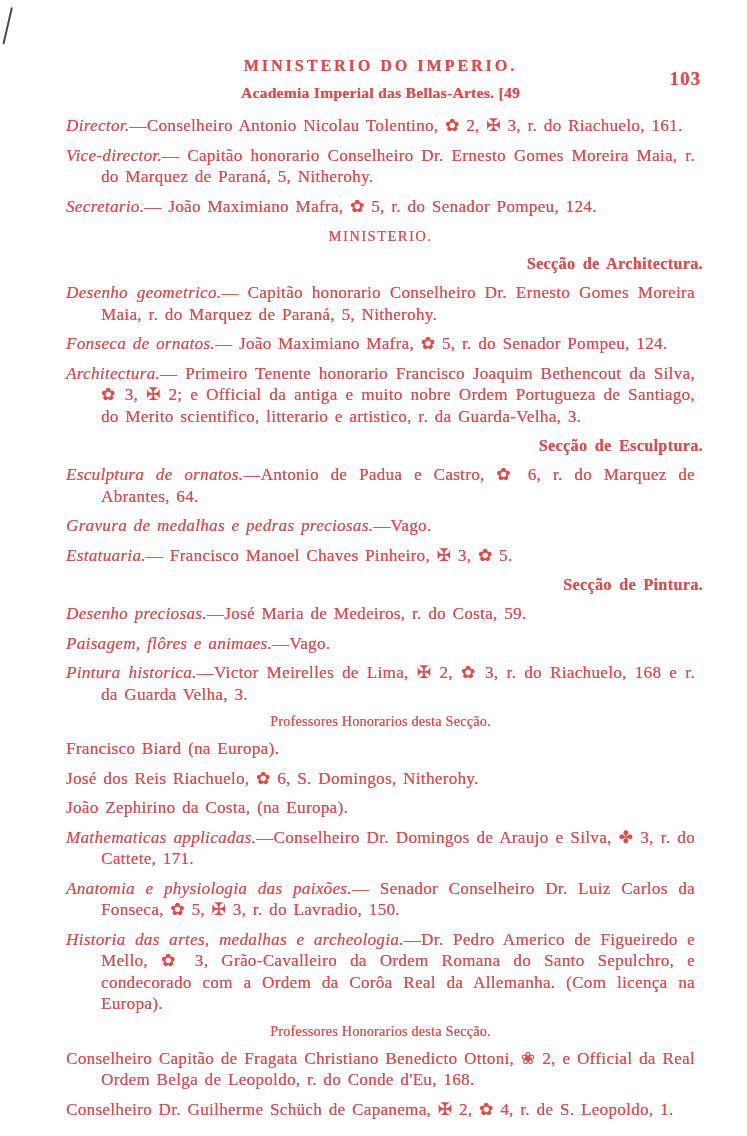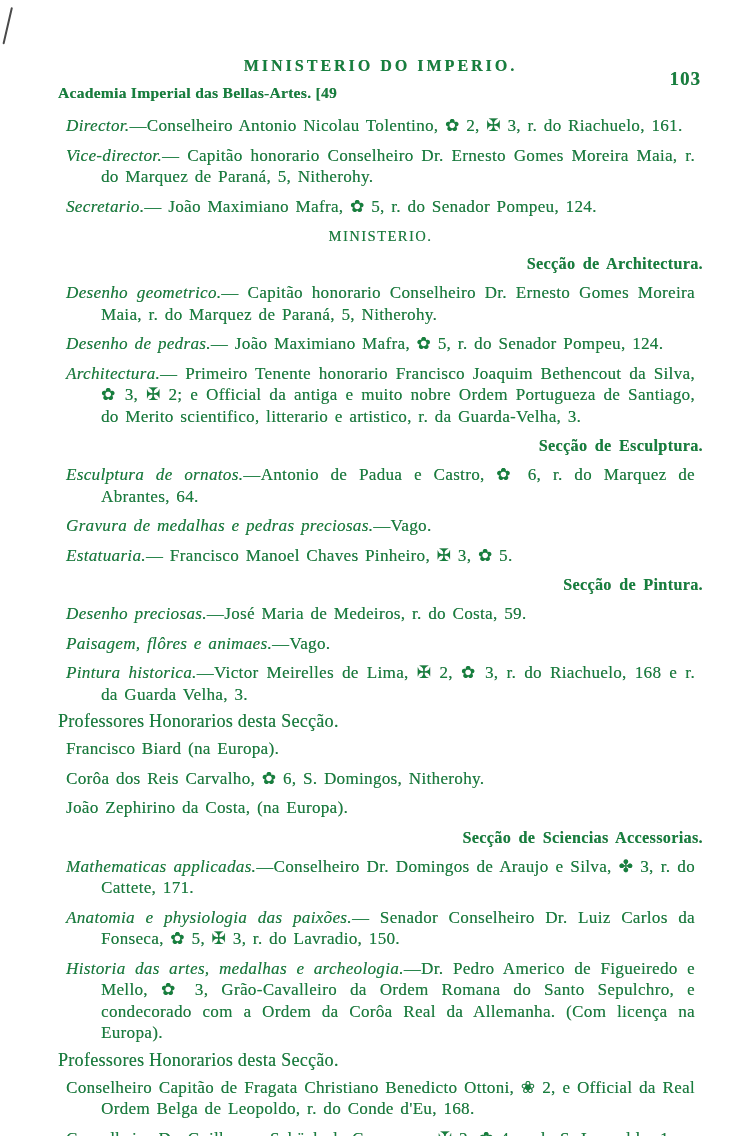--- a/index.html
+++ b/index.html
@@ -2,62 +2,62 @@
 <html><head>
 <meta charset="utf-8">
 <style>
   html,body{margin:0;padding:0;background:#ffffff;}
   .page{
     position:relative;
     width:747px;height:1136px;
     box-sizing:border-box;
     padding:56px 44px 0 58px;
     background:#ffffff;
-    color:#15803d;
+    color:#ef4444;
     font-family:"Liberation Serif","DejaVu Serif",serif;
     font-size:17px;line-height:21.5px;
     overflow:hidden;
     text-shadow:0.2px 0.2px 0 rgba(20,18,16,0.45);
   }
   .pen-mark{
     position:absolute;left:11px;top:7px;width:2px;height:38px;
     background:#4a4a4a;transform:rotate(13deg);transform-origin:top left;
     border-radius:1px;
   }
   .ministry{
     text-align:center;font-weight:bold;font-size:16px;
     letter-spacing:3px;line-height:20px;
   }
   .pageno{
     position:absolute;top:68px;right:46px;
     font-weight:bold;font-size:19px;letter-spacing:1px;
   }
   .academy{
-    text-align:left;font-weight:bold;font-size:15.5px;
+    text-align:center;font-weight:bold;font-size:15.5px;
     margin-top:7px;line-height:19px;letter-spacing:0.3px;
   }
   main{margin-top:13px;}
   .entry{
     margin:8px;text-align:justify;
     padding-left:35px;text-indent:-35px;
     letter-spacing:0.35px;word-spacing:2px;
   }
   .term{font-style:italic;}
   .caps-heading{
     margin:10px 0 6px;text-align:center;font-weight:normal;
     font-size:14.5px;letter-spacing:1.5px;line-height:18px;
   }
   .sec-heading{
     margin:9px 0 9px;text-align:right;
     font-weight:bold;font-size:16px;line-height:19px;
     letter-spacing:0.4px;word-spacing:3px;
   }
   .minor-heading{
-    margin:5px 0 3px;text-align:left;font-weight:normal;
-    font-size:18px;line-height:17px;letter-spacing:0.3px;
+    margin:5px 0 3px;text-align:center;font-weight:normal;
+    font-size:14px;line-height:17px;letter-spacing:0.3px;
   }
 </style>
 </head>
 <body>
 
 <div class="page">
   <div class="pen-mark"></div>
 
   <header>
     <div class="ministry">MINISTERIO DO IMPERIO.</div>
@@ -71,38 +71,37 @@
   <main>
 
     <p class="entry"><span class="term">Director.</span><span>—Conselheiro Antonio Nicolau Tolentino, ✿ 2, ✠ 3, r. do Riachuelo, 161.</span></p>
     <p class="entry"><span class="term">Vice-director.</span><span>— Capitão honorario Conselheiro Dr. Ernesto Gomes Moreira Maia, r. do Marquez de Paraná, 5, Nitherohy.</span></p>
     <p class="entry"><span class="term">Secretario.</span><span>— João Maximiano Mafra, ✿ 5, r. do Senador Pompeu, 124.</span></p>
 
     <h3 class="caps-heading">MINISTERIO.</h3>
 
     <h4 class="sec-heading">Secção de Architectura.</h4>
     <p class="entry"><span class="term">Desenho geometrico.</span><span>— Capitão honorario Conselheiro Dr. Ernesto Gomes Moreira Maia, r. do Marquez de Paraná, 5, Nitherohy.</span></p>
-    <p class="entry"><span class="term">Desenho de pedras.</span><span>— João Maximiano Mafra, ✿ 5, r. do Senador Pompeu, 124.</span></p>
+    <p class="entry"><span class="term">Fonseca de ornatos.</span><span>— João Maximiano Mafra, ✿ 5, r. do Senador Pompeu, 124.</span></p>
     <p class="entry"><span class="term">Architectura.</span><span>— Primeiro Tenente honorario Francisco Joaquim Bethencout da Silva, ✿ 3, ✠ 2; e Official da antiga e muito nobre Ordem Portugueza de Santiago, do Merito scientifico, litterario e artistico, r. da Guarda-Velha, 3.</span></p>
 
     <h4 class="sec-heading">Secção de Esculptura.</h4>
     <p class="entry"><span class="term">Esculptura de ornatos.</span><span>—Antonio de Padua e Castro, ✿ 6, r. do Marquez de Abrantes, 64.</span></p>
     <p class="entry"><span class="term">Gravura de medalhas e pedras preciosas.</span><span>—Vago.</span></p>
     <p class="entry"><span class="term">Estatuaria.</span><span>— Francisco Manoel Chaves Pinheiro, ✠ 3, ✿ 5.</span></p>
 
     <h4 class="sec-heading">Secção de Pintura.</h4>
     <p class="entry"><span class="term">Desenho preciosas.</span><span>—José Maria de Medeiros, r. do Costa, 59.</span></p>
     <p class="entry"><span class="term">Paisagem, flôres e animaes.</span><span>—Vago.</span></p>
     <p class="entry"><span class="term">Pintura historica.</span><span>—Victor Meirelles de Lima, ✠ 2, ✿ 3, r. do Riachuelo, 168 e r. da Guarda Velha, 3.</span></p>
     <h5 class="minor-heading">Professores Honorarios desta Secção.</h5>
     <p class="entry">Francisco Biard (na Europa).</p>
-    <p class="entry">Corôa dos Reis Carvalho, ✿ 6, S. Domingos, Nitherohy.</p>
+    <p class="entry">José dos Reis Riachuelo, ✿ 6, S. Domingos, Nitherohy.</p>
     <p class="entry">João Zephirino da Costa, (na Europa).</p>
 
-    <h4 class="sec-heading">Secção de Sciencias Accessorias.</h4>
     <p class="entry"><span class="term">Mathematicas applicadas.</span><span>—Conselheiro Dr. Domingos de Araujo e Silva, ✤ 3, r. do Cattete, 171.</span></p>
     <p class="entry"><span class="term">Anatomia e physiologia das paixões.</span><span>— Senador Conselheiro Dr. Luiz Carlos da Fonseca, ✿ 5, ✠ 3, r. do Lavradio, 150.</span></p>
     <p class="entry"><span class="term">Historia das artes, medalhas e archeologia.</span><span>—Dr. Pedro Americo de Figueiredo e Mello, ✿ 3, Grão-Cavalleiro da Ordem Romana do Santo Sepulchro, e condecorado com a Ordem da Corôa Real da Allemanha. (Com licença na Europa).</span></p>
     <h5 class="minor-heading">Professores Honorarios desta Secção.</h5>
     <p class="entry">Conselheiro Capitão de Fragata Christiano Benedicto Ottoni, ❀ 2, e Official da Real Ordem Belga de Leopoldo, r. do Conde d'Eu, 168.</p>
     <p class="entry">Conselheiro Dr. Guilherme Schüch de Capanema, ✠ 2, ✿ 4, r. de S. Leopoldo, 1.</p>
 
   </main>
 </div>
 

